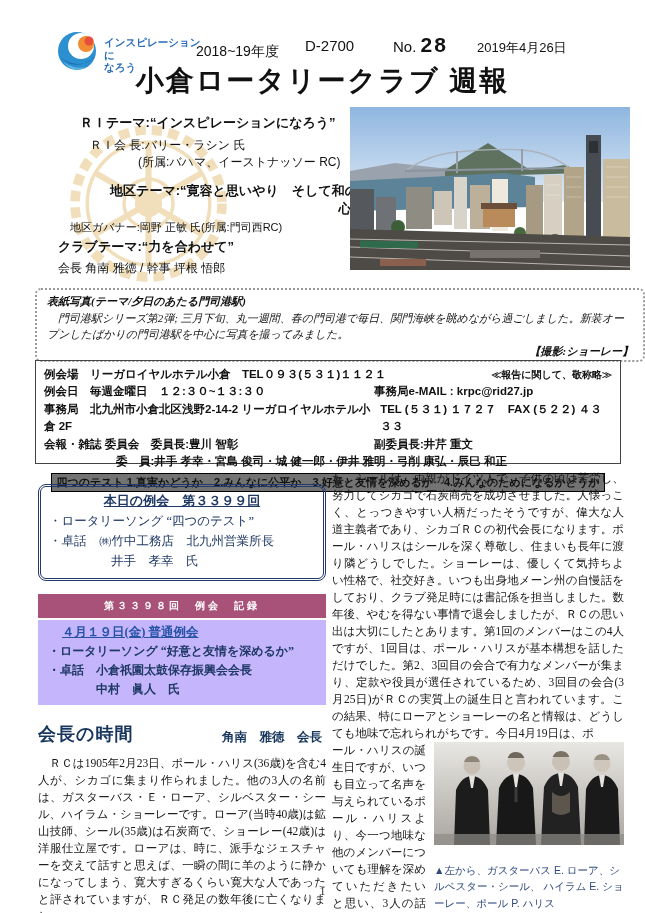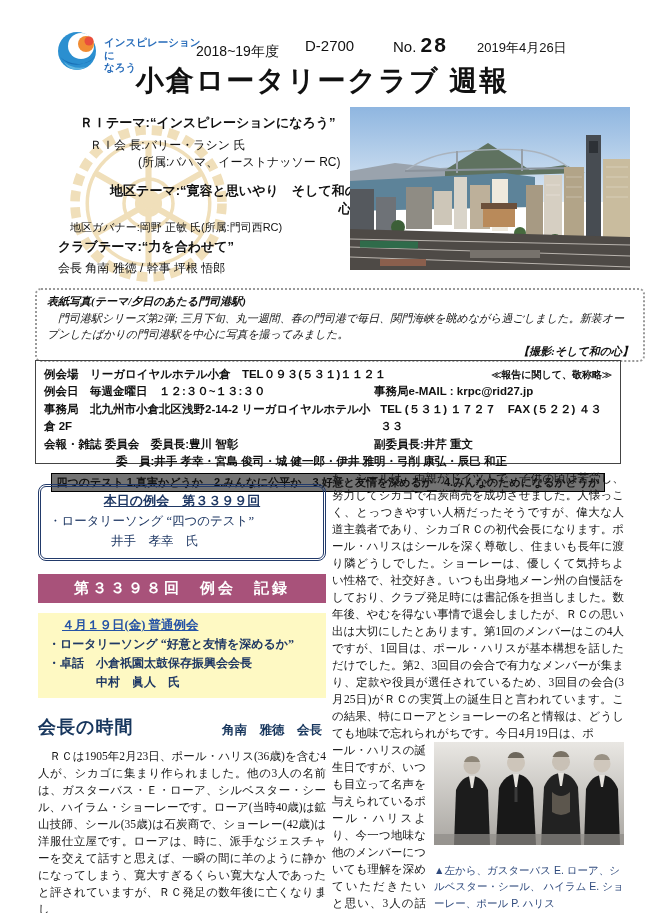--- a/index.html
+++ b/index.html
@@ -57,22 +57,22 @@
   .right-col{left:332px;top:470px;width:292px;}
 
   .today-box{border:3px double #223a6a;border-radius:8px;padding:5px 8px 8px;
              color:#1f3864;font-family:"Liberation Serif",serif;}
   .today-title{text-align:center;font-weight:bold;font-size:13px;
                text-decoration:underline;color:#1f3864;}
   .today-item{font-size:12.5px;margin-top:3px;font-weight:normal;}
   .today-item.ind{margin-left:62px;}
 
   .record-banner{margin-top:13px;background:#a8527a;color:#fff;text-align:center;
-                 font-weight:bold;font-size:15px;letter-spacing:3px;padding:5px 0;}
-  .record-box{background:#fef9c3;padding:4px 10px 7px;margin-top:10px;
+                 font-weight:bold;font-size:10px;letter-spacing:3px;padding:5px 0;}
+  .record-box{background:#c4b5fd;padding:4px 10px 7px;margin-top:2px;
               font-family:"Liberation Serif",serif;}
   .record-date{color:#2653a6;font-weight:bold;font-size:12.5px;
                text-decoration:underline;margin-left:14px;}
   .record-item{color:#1f3864;font-size:12px;font-weight:bold;margin-top:2px;}
   .record-item.ind{margin-left:48px;}
 
   .pt-head{display:flex;justify-content:space-between;align-items:flex-end;
            margin-top:17px;color:#17365d;}
   .pt-title{font-size:18px;font-weight:800;letter-spacing:1px;}
   .pt-byline{font-size:12.5px;font-weight:bold;padding-right:4px;}
@@ -192,21 +192,21 @@
       <line x1="0" y1="150" x2="280" y2="160"></line>
     </g>
     <rect x="10" y="134" width="58" height="7" fill="#2f6b4a" transform="rotate(1 39 137)"></rect>
     <rect x="120" y="143" width="70" height="8" fill="#77726c"></rect>
     <rect x="30" y="152" width="46" height="7" fill="#8a5f4d"></rect>
   </svg>
 
   <div class="abs cover-note">
     <div class="cn-title">表紙写真(テーマ/夕日のあたる門司港駅)</div>
     <div class="cn-body">　門司港駅シリーズ第2弾; 三月下旬、丸一週間、春の門司港で毎日、関門海峡を眺めながら過ごしました。新装オープンしたばかりの門司港駅を中心に写真を撮ってみました。</div>
-    <div class="cn-credit">【撮影:そして和の心】</div>
+    <div class="cn-credit">【撮影:ショーレー】</div>
   </div>
 
   <div class="abs club-info">
     <div class="ci-row sb">
       <span>例会場　リーガロイヤルホテル小倉　TEL０９３(５３１)１１２１</span>
       <span class="ci-note">≪報告に関して、敬称略≫</span>
     </div>
     <div class="ci-row">
       <span class="l">例会日　毎週金曜日　１２:３０~１３:３０</span>
       <span class="r">事務局e-MAIL : krpc@rid27.jp</span>
@@ -223,20 +223,21 @@
     <div class="ci-test-row">
       <span class="ci-test">四つのテスト 1.真実かどうか　2.みんなに公平か　3.好意と友情を深めるか　4.みんなのためになるかどうか</span>
     </div>
   </div>
 
   <div class="abs left-col">
 
     <div class="today-box">
       <div class="today-title">本日の例会　第３３９９回</div>
       <div class="today-item">・ロータリーソング “四つのテスト”</div>
+      <div class="today-item">・卓話　㈱竹中工務店　北九州営業所長</div>
       <div class="today-item ind">井手　孝幸　氏</div>
     </div>
 
     <div class="record-banner">第３３９８回　例会　記録</div>
 
     <div class="record-box">
       <div class="record-date">４月１９日(金) 普通例会</div>
       <div class="record-item">・ロータリーソング “好意と友情を深めるか”</div>
       <div class="record-item">・卓話　小倉祇園太鼓保存振興会会長</div>
       <div class="record-item ind">中村　眞人　氏</div>

